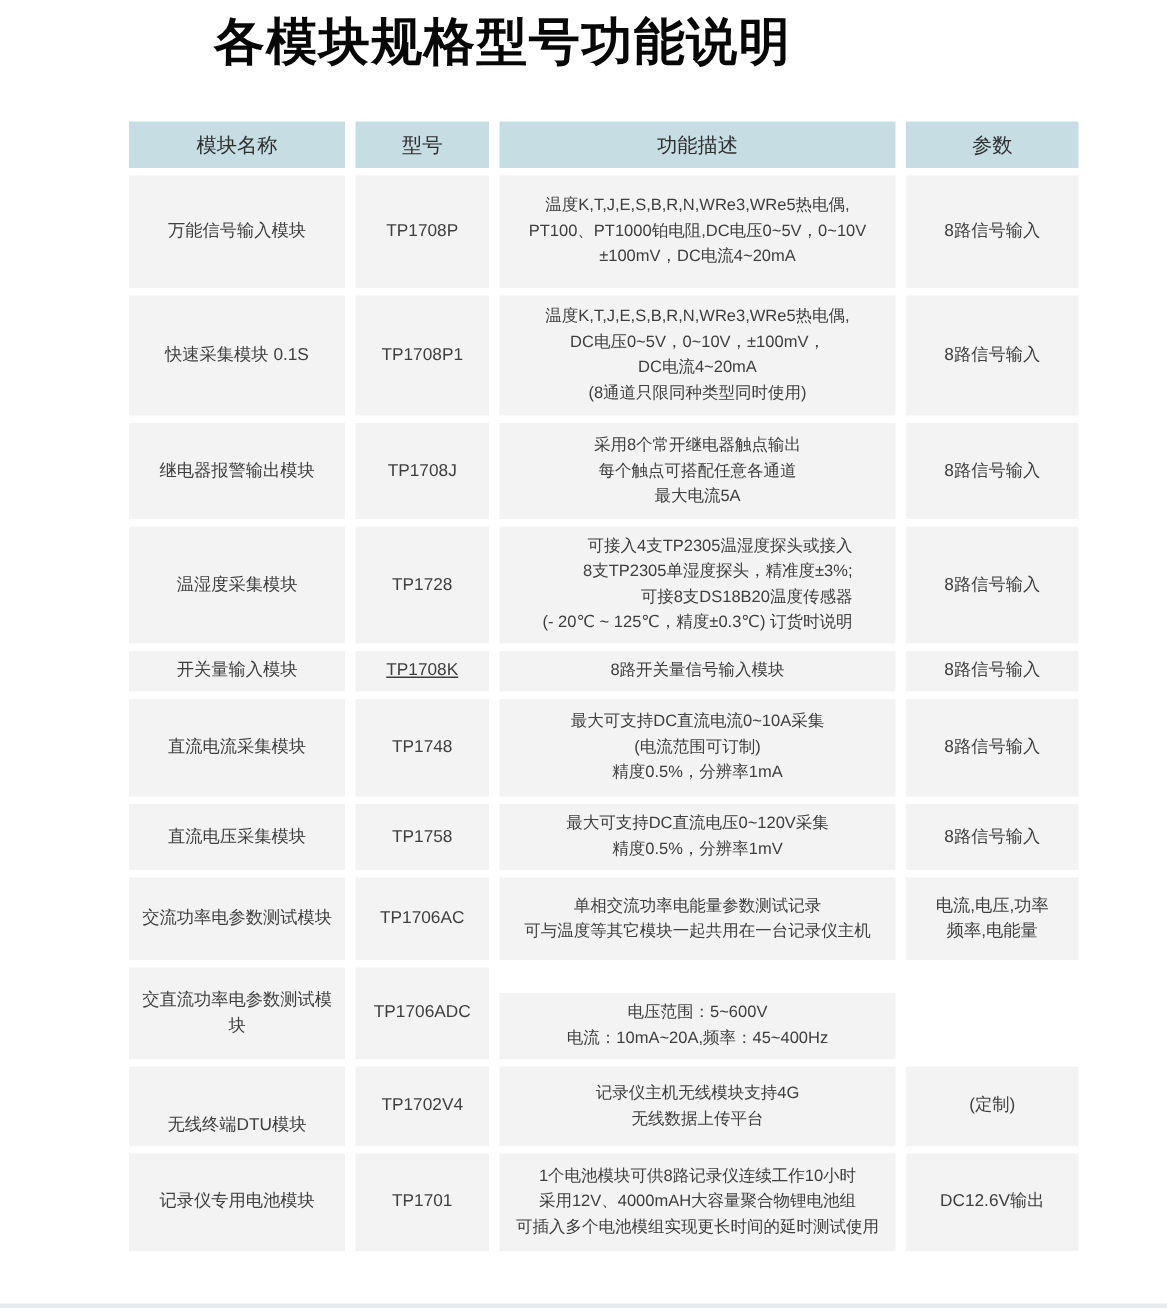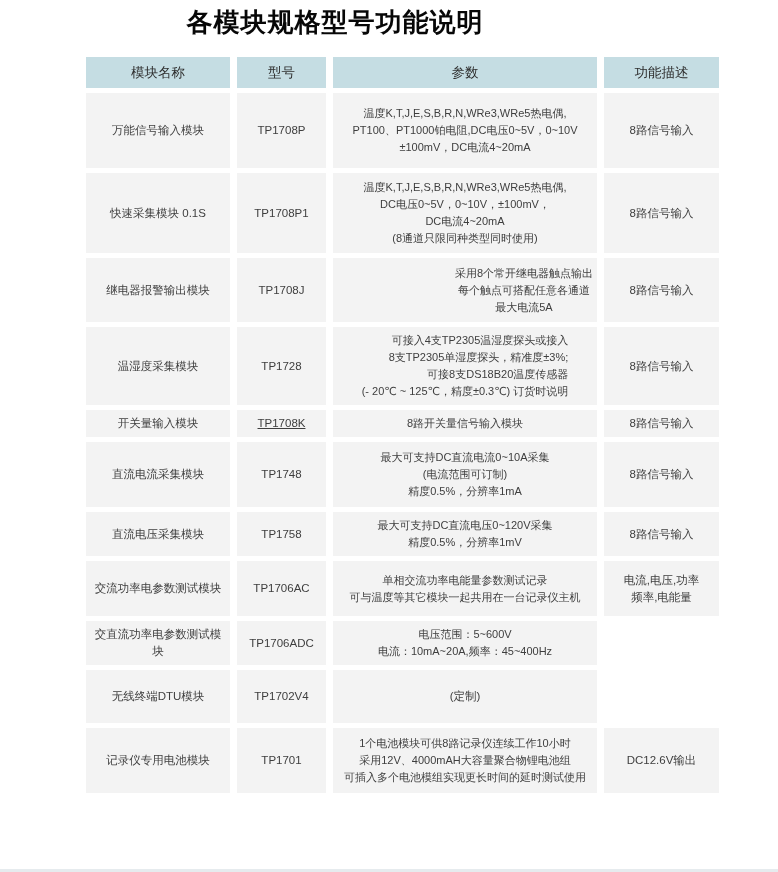--- a/index.html
+++ b/index.html
@@ -14,21 +14,21 @@
   body{
     width:778px;height:872px;
     background:#ffffff;
     font-family:"Liberation Sans","DejaVu Sans",sans-serif;
     position:relative;
     overflow:hidden;
   }
   .page-title{
     position:absolute;top:5px;left:0;width:670px;
     text-align:center;
-    font-size:26px;font-weight:700;
+    font-size:34px;font-weight:700;
     color:var(--title-text);
     letter-spacing:1px;
   }
   .spec-table{
     position:absolute;left:86px;top:57px;width:633px;
   }
   .t-row{
     display:grid;
     grid-template-columns:144px 89px 264px 115px;
     column-gap:7px;
@@ -46,38 +46,39 @@
   }
   .cell.c1,.cell.c2,.cell.c4{font-size:11.5px;}
   .header-row .cell{
     background:var(--header-bg);
     color:var(--header-text);
     font-size:13.5px;
     font-weight:400;
     height:31px;
     padding:0;
     line-height:31px;
+    margin-top:24px;
   }
   .footer-bar{
     position:absolute;left:0;bottom:0;
     width:778px;height:3px;
     background:var(--footer-bar);
   }
 </style>
 </head>
 <body>
 
 <div class="page-title">各模块规格型号功能说明</div>
 
 <div class="spec-table">
   <div class="t-row header-row">
     <div class="cell c1">模块名称</div>
     <div class="cell c2">型号</div>
+    <div class="cell c3">功能描述</div>
     <div class="cell c4">参数</div>
-    <div class="cell c3">功能描述</div>
   </div>
   <div id="table-body">
       <div class="t-row">
         <div class="cell c1" style="min-height: 75px;">
           <div>万能信号输入模块</div>
         </div>
         <div class="cell c2" style="min-height: 75px;">
           <div>TP1708P</div>
         </div>
         <div class="cell c3" style="min-height: 75px;">
@@ -101,21 +102,21 @@
           <div>8路信号输入</div>
         </div>
       </div>
       <div class="t-row">
         <div class="cell c1" style="min-height: 64px;">
           <div>继电器报警输出模块</div>
         </div>
         <div class="cell c2" style="min-height: 64px;">
           <div>TP1708J</div>
         </div>
-        <div class="cell c3" style="min-height: 64px; justify-content: flex-end;">
+        <div class="cell c3" style="min-height: 64px;">
           <div>采用8个常开继电器触点输出<br>每个触点可搭配任意各通道<br>最大电流5A</div>
         </div>
         <div class="cell c4" style="min-height: 64px;">
           <div>8路信号输入</div>
         </div>
       </div>
       <div class="t-row">
         <div class="cell c1" style="min-height: 73px;">
           <div>温湿度采集模块</div>
         </div>
@@ -185,31 +186,34 @@
           <div>电流,电压,功率<br>频率,电能量</div>
         </div>
       </div>
       <div class="t-row">
         <div class="cell c1" style="min-height: 43px;">
           <div>交直流功率电参数测试模块</div>
         </div>
         <div class="cell c2" style="min-height: 43px;">
           <div>TP1706ADC</div>
         </div>
-        <div class="cell c3" style="min-height: 43px;">
+        <div class="cell c3" style="min-height: 43px; margin-top: 17px;">
           <div>电压范围：5~600V<br>电流：10mA~20A,频率：45~400Hz</div>
         </div>
       </div>
       <div class="t-row">
-        <div class="cell c1" style="min-height: 53px;">
+        <div class="cell c1" style="min-height: 53px; align-items: flex-end;">
           <div>无线终端DTU模块</div>
         </div>
         <div class="cell c2" style="min-height: 53px;">
           <div>TP1702V4</div>
         </div>
+        <div class="cell c3" style="min-height: 53px;">
+          <div>记录仪主机无线模块支持4G<br>无线数据上传平台</div>
+        </div>
         <div class="cell c4" style="min-height: 53px;">
           <div>(定制)</div>
         </div>
       </div>
       <div class="t-row">
         <div class="cell c1" style="min-height: 65px;">
           <div>记录仪专用电池模块</div>
         </div>
         <div class="cell c2" style="min-height: 65px;">
           <div>TP1701</div>

